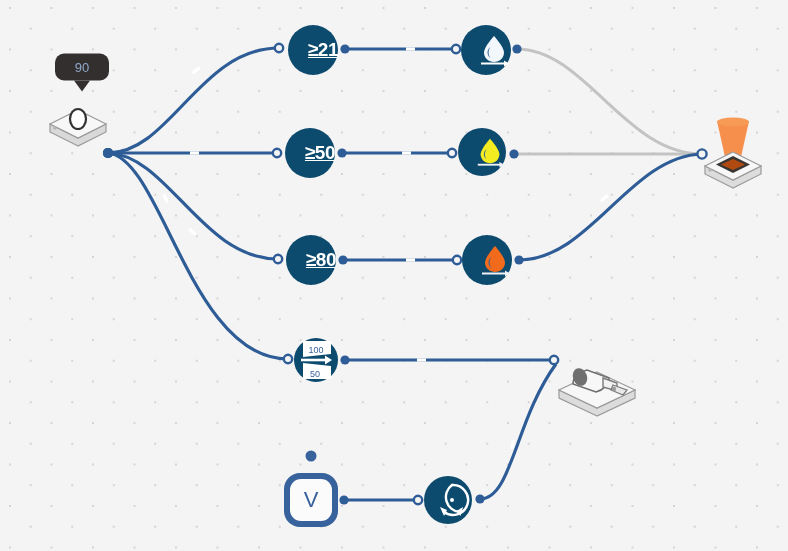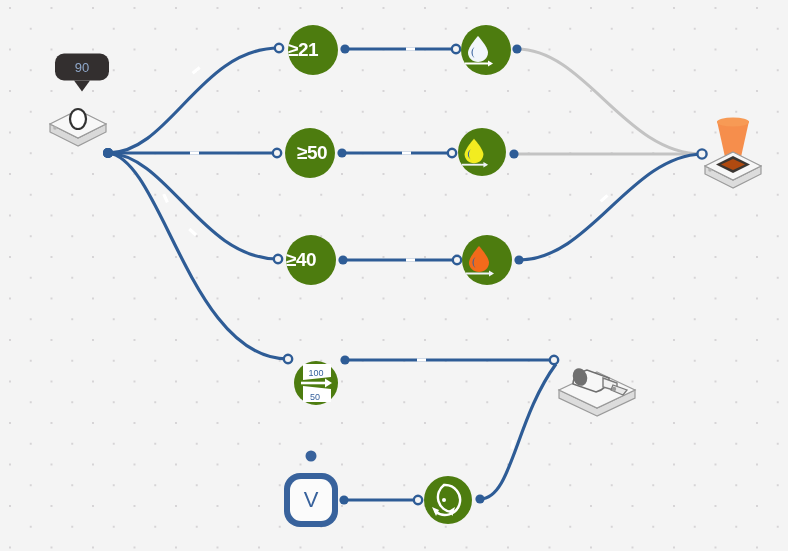--- a/index.html
+++ b/index.html
@@ -17,24 +17,25 @@
       radial-gradient(circle at 1px 1px, #d6d4d6 1.1px, transparent 1.2px);
     background-size:41.5px 41.5px, 41.5px 41.5px;
     background-position:9px 7px, 29.75px 27.75px;
   }
   #edges{position:absolute;left:0;top:0;width:788px;height:551px;pointer-events:none;}
   .node{position:absolute;transform:translate(-50%,-50%);}
 
   
   .circle-node{
     border-radius:50%;
-    background:#4d7c0f;
-    display:flex;align-items:center;justify-content:flex-start;
+    background:#0c4a6e;
+    display:flex;align-items:center;justify-content:flex-end;
     color:#ffffff;
     box-shadow:0 0 0 0 rgba(0,0,0,0);
+    text-decoration:underline;
   }
   .cmp-label{
     font-weight:bold;letter-spacing:-0.5px;
     color:#ffffff;
     white-space:nowrap;
   }
   
   .var-node{
     width:54px;height:54px;border-radius:16px;
     background:#38629c;
@@ -179,25 +180,25 @@
 </div>
 
 <div class="node" style="left:310px;top:153px;">
   <div class="circle-node" style="width:50px;height:50px;">
     <span class="cmp-label" style="font-size:19px;margin-left:12px;">≥50</span>
   </div>
 </div>
 
 <div class="node" style="left:311px;top:260px;">
   <div class="circle-node" style="width:50px;height:50px;">
-    <span class="cmp-label" style="font-size:19px;">≥40</span>
-  </div>
-</div>
-
-<div class="node" style="left:316px;top:360px;margin-top:23px;">
+    <span class="cmp-label" style="font-size:19px;">≥80</span>
+  </div>
+</div>
+
+<div class="node" style="left:316px;top:360px;">
   <div class="circle-node" style="width:44px;height:44px;position:relative;">
     <svg width="44" height="44" viewBox="0 0 44 44">
       <path d="M9 3 L37 3 L37 16 L9 19 Z" fill="#ffffff"></path>
       <path d="M9 25 L37 28 L37 41 L9 41 Z" fill="#ffffff"></path>
       <line x1="7" y1="22" x2="35" y2="22" stroke="#ffffff" stroke-width="2.6"></line>
       <path d="M31 17.5 L38 22 L31 26.5 Z" fill="#ffffff"></path>
       <text x="22" y="15" font-family="Liberation Sans, sans-serif" font-size="9" fill="#38629c" text-anchor="middle">100</text>
       <text x="21" y="39" font-family="Liberation Sans, sans-serif" font-size="9" fill="#38629c" text-anchor="middle">50</text>
     </svg>
   </div>

